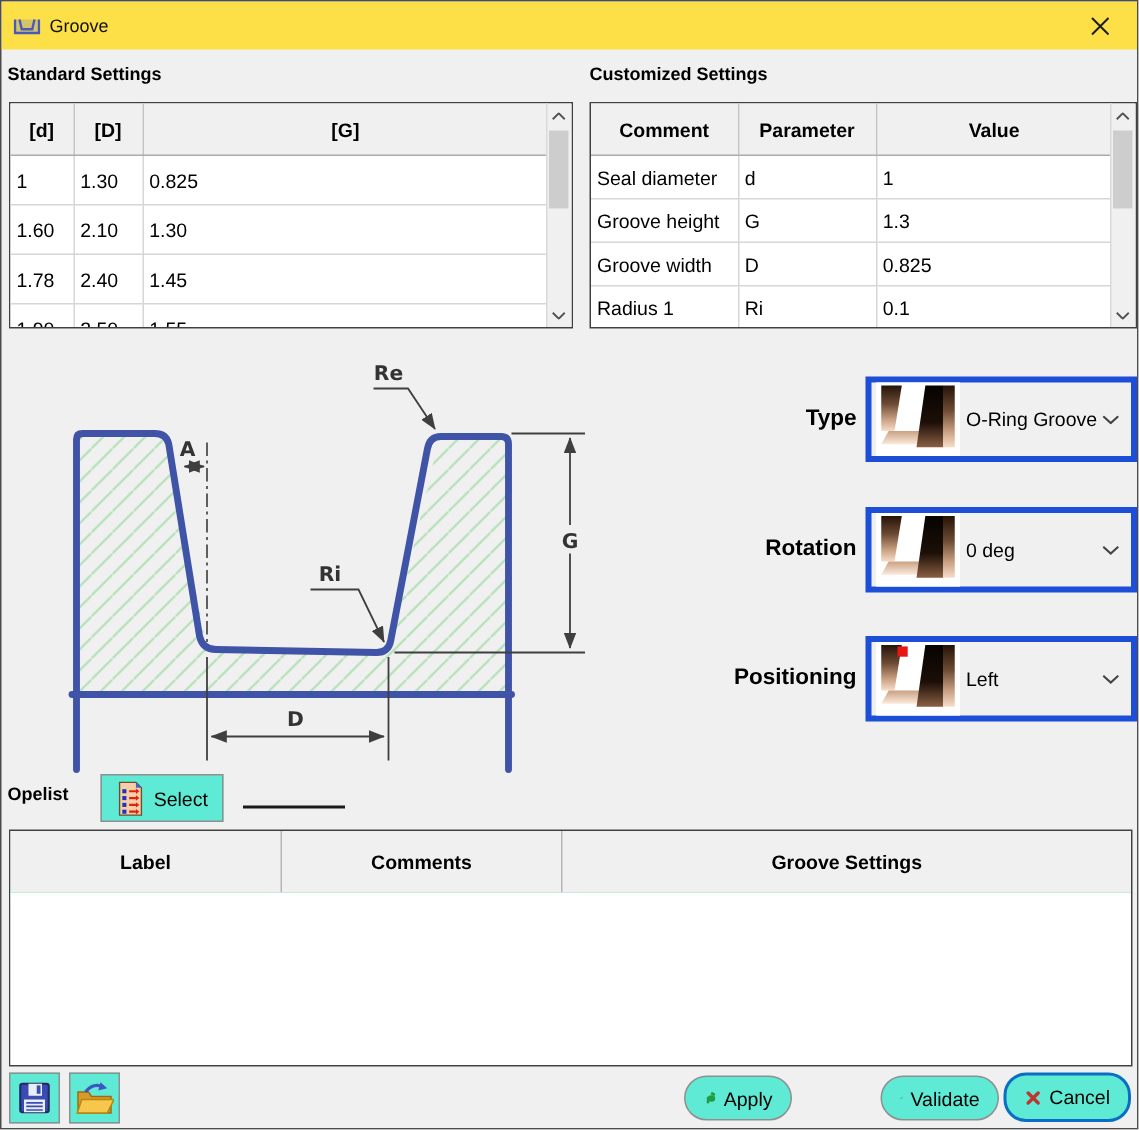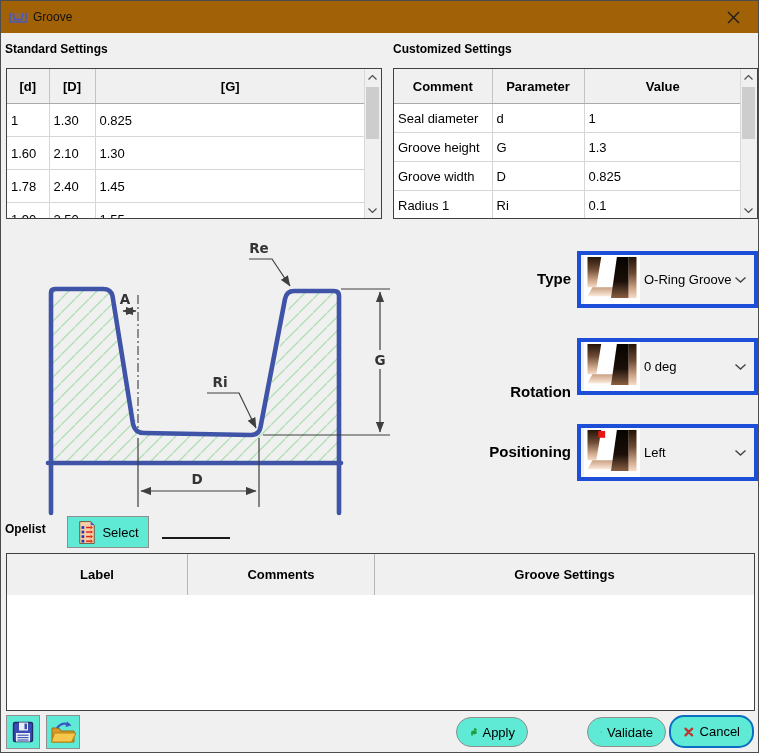--- a/index.html
+++ b/index.html
@@ -1,19 +1,19 @@
 <!DOCTYPE html>
 <html><head>
 <meta charset="utf-8">
 <style>
   html,body{margin:0;padding:0;background:#d8d8d8;font-family:"Liberation Sans","DejaVu Sans",sans-serif;}
   .window{position:relative;width:759px;height:753px;background:#f0f0f0;border:1px solid #4c4c4c;box-sizing:border-box;overflow:hidden;}
   .abs{position:absolute;box-sizing:border-box;}
   
-  .titlebar{left:0;top:0;width:757px;height:32px;background:#a16207;}
+  .titlebar{left:0;top:0;width:757px;height:32px;background:#fde047;}
   .title-text{left:32px;top:9px;font-size:12px;color:#111;}
   .close-btn{left:707px;top:0;width:50px;height:32px;display:flex;align-items:center;justify-content:center;cursor:pointer;}
   
   .heading{font-size:12px;font-weight:700;color:#000;}
   
   .tablebox{border:1px solid #404040;background:#fff;}
   .tscroll{position:absolute;left:0;top:0;right:16px;bottom:0;overflow:hidden;background:#fff;}
   table.settings{border-collapse:collapse;width:100%;table-layout:fixed;font-size:13px;color:#000;}
   table.settings th{background:#f0f0f0;font-weight:700;height:34px;border-right:1px solid #c3c3c3;border-bottom:1px solid #ababab;text-align:center;padding:0 3px;overflow:hidden;white-space:nowrap;}
   table.settings th:last-child{border-right:none;}
@@ -237,21 +237,21 @@
       <path d="M8,33 L44,33 L44,42 L3,42 Z" fill="url(#copC)"></path>
       <path d="M33,2 L45,2 L45,44 L27,44 Z" fill="url(#copB)"></path>
       <path d="M45,2 L53,2 L53,44 L45,44 Z" fill="url(#copA)"></path>
     </svg>
     <span class="ctext">O-Ring Groove</span>
     <svg class="chev" width="11" height="6" viewBox="0 0 11 6">
       <path d="M0.5,0.5 L5.5,5 L10.5,0.5" fill="none" stroke="#444" stroke-width="1.4"></path>
     </svg>
   </div>
 
-  <div class="abs ctl-label" style="left:450px;top:356px;margin-top:26px;">Rotation</div>
+  <div class="abs ctl-label" style="left:450px;top:356px;">Rotation</div>
   <div class="abs combo" style="left:576px;top:337px;">
     <svg class="cicon" viewBox="0 0 56 50">
       <rect x="0" y="0" width="56" height="50" fill="#fff"></rect>
       <path d="M3,2 L17,2 L12,33 L3,33 Z" fill="url(#copA)"></path>
       <path d="M8,33 L44,33 L44,42 L3,42 Z" fill="url(#copC)"></path>
       <path d="M33,2 L45,2 L45,44 L27,44 Z" fill="url(#copB)"></path>
       <path d="M45,2 L53,2 L53,44 L45,44 Z" fill="url(#copA)"></path>
     </svg>
     <span class="ctext">0 deg</span>
     <svg class="chev" width="11" height="6" viewBox="0 0 11 6">

